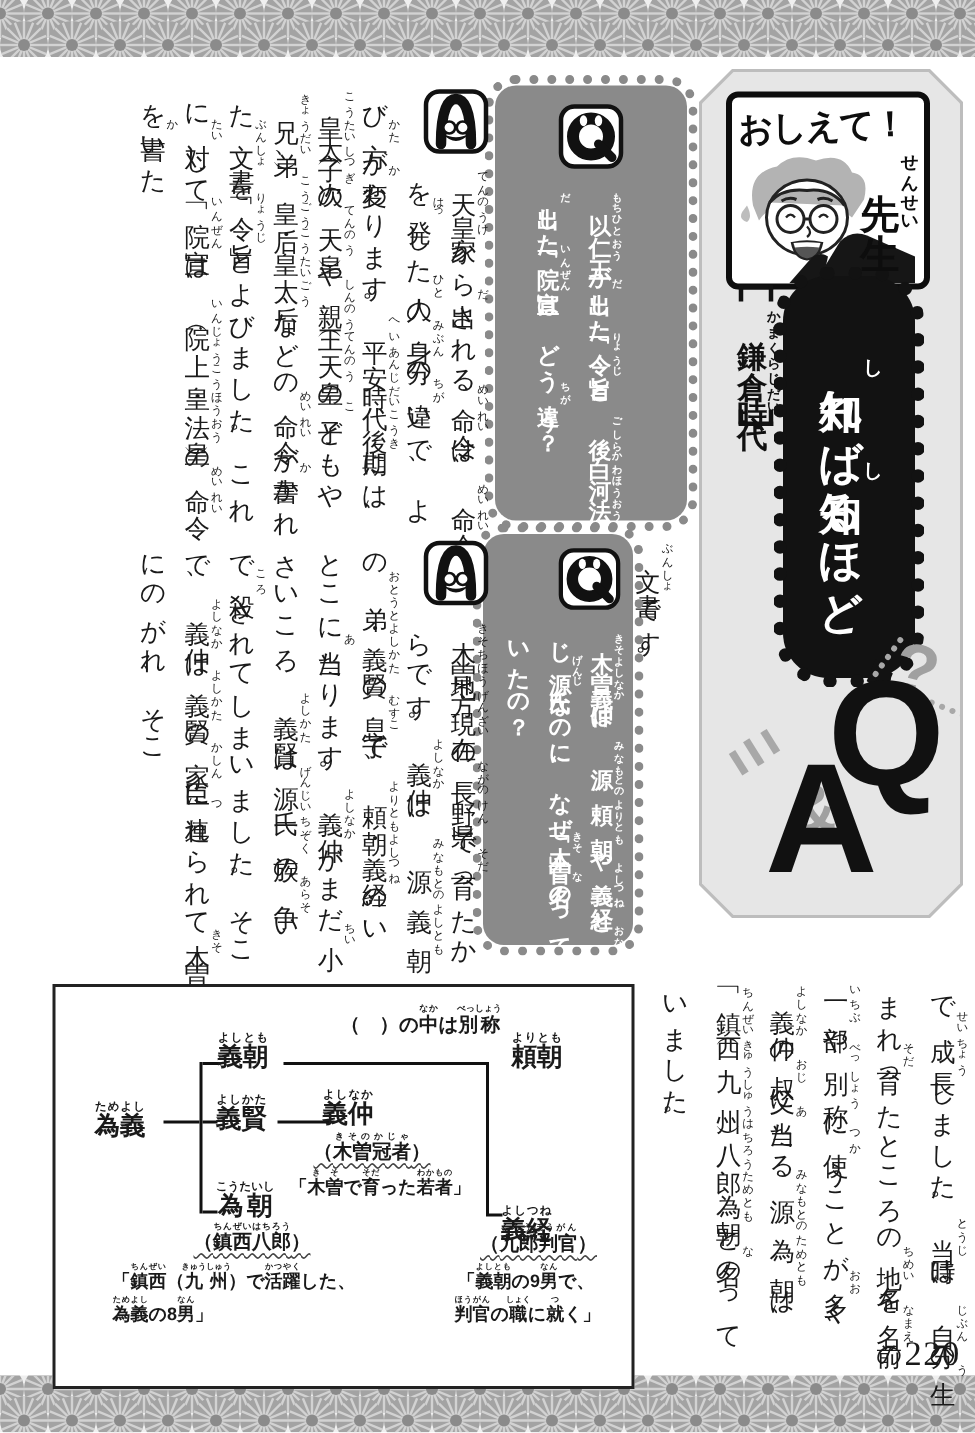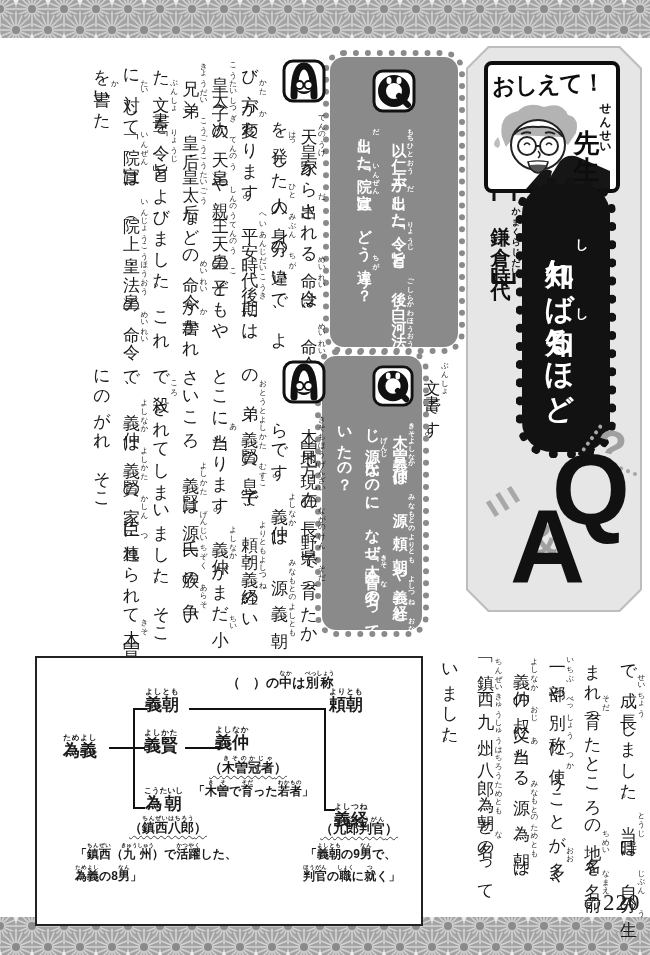--- a/index.html
+++ b/index.html
@@ -310,21 +310,21 @@
     <div class="tline" style="left:148px;top:89px;width:38px;height:2px;"></div>
     <div class="tline" style="left:152px;top:50px;width:137px;height:2px;"></div>
     <div class="tline" style="left:287px;top:50px;width:2px;height:103px;"></div>
     <div class="tline" style="left:289px;top:151px;width:9px;height:2px;"></div>
 
     <div class="tnode" style="left:26px;top:75px;"><ruby>為義<rt>ためよし</rt></ruby></div>
     <div class="tnode" style="left:108px;top:29px;"><ruby>義朝<rt>よしとも</rt></ruby></div>
     <div class="tnode" style="left:107px;top:70px;"><ruby>義賢<rt>よしかた</rt></ruby></div>
     <div class="tnode" style="left:107px;top:128px;"><ruby>為朝<rt>こうたいし</rt></ruby></div>
     <div class="tnode" style="left:178px;top:67px;"><ruby>義仲<rt>よしなか</rt></ruby></div>
-    <div class="tnode" style="left:292px;top:29px;"><ruby>頼朝<rt>よりとも</rt></ruby></div>
+    <div class="tnode" style="left:304px;top:29px;"><ruby>頼朝<rt>よりとも</rt></ruby></div>
     <div class="tnode" style="left:297px;top:130px;margin-top:14px;"><ruby>義経<rt>よしつね</rt></ruby></div>
 
     <div class="talias" style="left:172px;top:97px;">（<ruby>木曽冠者<rt>きそのかじゃ</rt></ruby>）</div>
     <div class="tdesc" style="left:156px;top:121px;">「<ruby>木曽<rt>きそ</rt></ruby>で<ruby>育<rt>そだ</rt></ruby>った<ruby>若者<rt>わかもの</rt></ruby>」</div>
 
     <div class="talias" style="left:92px;top:157px;">（<ruby>鎮西八郎<rt>ちんぜいはちろう</rt></ruby>）</div>
     <div class="tdesc" style="left:38px;top:184px;">「<ruby>鎮西<rt>ちんぜい</rt></ruby>（<ruby>九州<rt>きゅうしゅう</rt></ruby>）で<ruby>活躍<rt>かつやく</rt></ruby>した、</div>
     <div class="tdesc" style="left:38px;top:206px;"><ruby>為義<rt>ためよし</rt></ruby>の8<ruby>男<rt>なん</rt></ruby>」</div>
 
     <div class="talias" style="left:283px;top:158px;">（<ruby>九郎判官<rt>くろうほうがん</rt></ruby>）</div>

